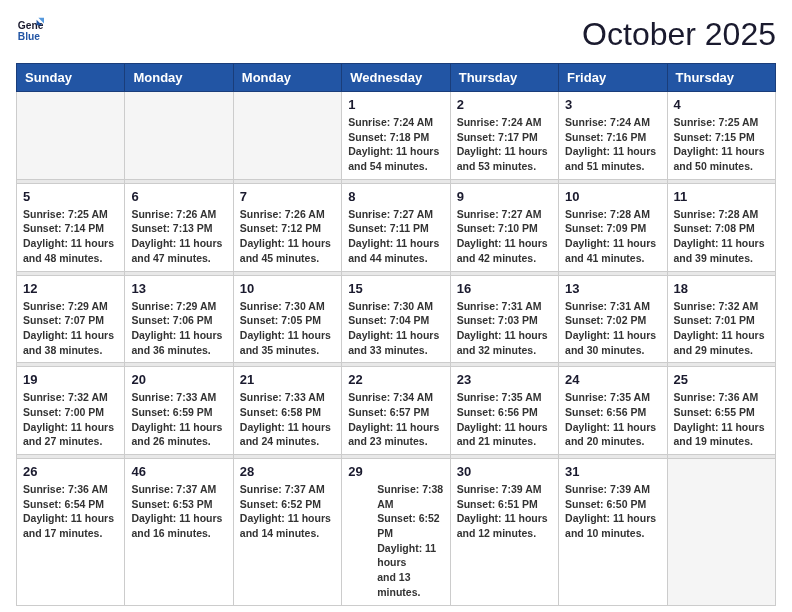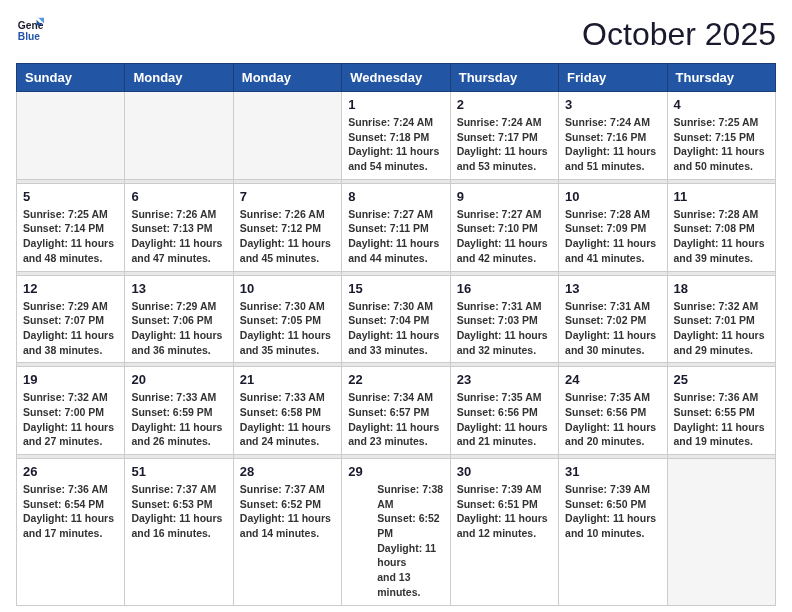--- a/index.html
+++ b/index.html
@@ -337,21 +337,21 @@
       </tr>
       <tr>
         <td>
           <div class="day-number">26</div>
           <div class="day-info" style="white-space: pre-line;">Sunrise: 7:36 AM
 Sunset: 6:54 PM
 Daylight: 11 hours
 and 17 minutes.</div>
         </td>
         <td>
-          <div class="day-number">51</div>
+          <div class="day-number">46</div>
           <div class="day-info" style="white-space: pre-line;">Sunrise: 7:37 AM
 Sunset: 6:53 PM
 Daylight: 11 hours
 and 16 minutes.</div>
         </td>
         <td>
           <div class="day-number">28</div>
           <div class="day-info" style="white-space: pre-line;">Sunrise: 7:37 AM
 Sunset: 6:52 PM
 Daylight: 11 hours

